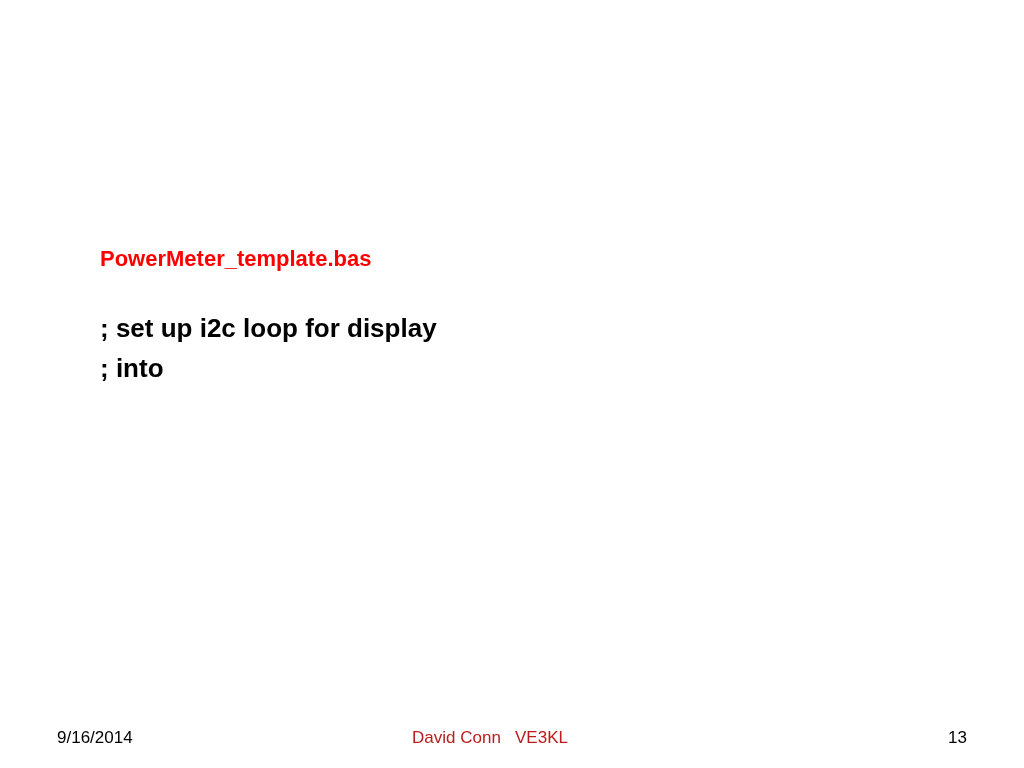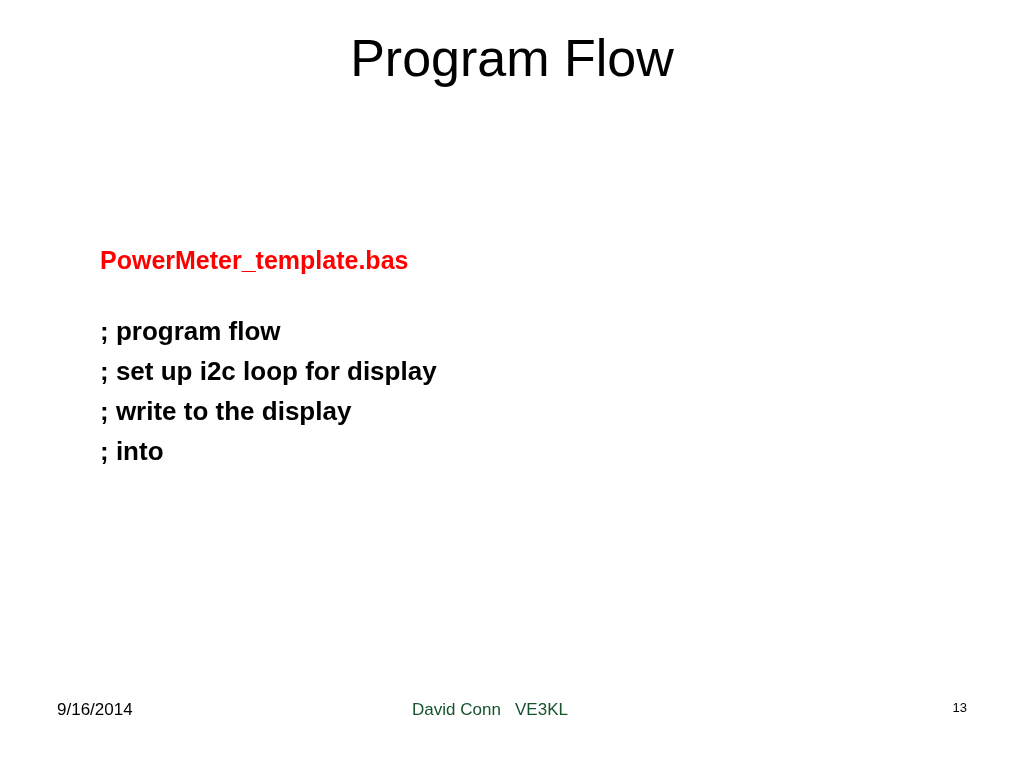--- a/index.html
+++ b/index.html
@@ -32,21 +32,21 @@
     letter-spacing: 0px;
     color: #000000;
   }
   .body-block {
     position: absolute;
     left: 100px;
     top: 248px;
     width: 860px;
   }
   .file-name {
-    font-size: 25px;
+    font-size: 22px;
     font-weight: bold;
     color: #ff0000;
     line-height: 1.0;
     margin: 0 0 10px 0;
   }
   .comment-list {
     list-style: none;
     margin: 0;
     padding: 0;
   }
@@ -56,63 +56,60 @@
     color: #000000;
     line-height: 40px;
     white-space: pre;
   }
   .spacer-line {
     height: 28px;
   }
   .footer {
     position: absolute;
     left: 0;
-    top: 700px;
+    top: 728px;
     width: 1024px;
     height: 30px;
   }
   .footer-date {
     position: absolute;
     left: 57px;
     top: 0;
     font-size: 17px;
     color: #000000;
   }
   .footer-author {
     position: absolute;
     left: 0;
     top: 0;
     width: 980px;
     text-align: center;
     font-size: 17px;
-    color: #14532d;
+    color: #b91c1c;
     white-space: pre;
   }
   .footer-page {
     position: absolute;
     right: 57px;
     top: 0;
-    font-size: 13px;
+    font-size: 17px;
     color: #000000;
   }
 </style>
 </head>
 <body>
 
 <div class="slide">
 
-  <div class="slide-title">Program Flow</div>
 
   <div class="body-block">
     <div class="file-name">PowerMeter_template.bas</div>
     <div class="spacer-line"></div>
     <ul class="comment-list">
-      <li>; program flow</li>
       <li>; set up i2c loop for display</li>
-      <li>; write to the display</li>
       <li>; into</li>
     </ul>
   </div>
 
   <div class="footer">
     <div class="footer-date">9/16/2014</div>
     <div class="footer-author">David Conn   VE3KL</div>
     <div class="footer-page">13</div>
   </div>
 

